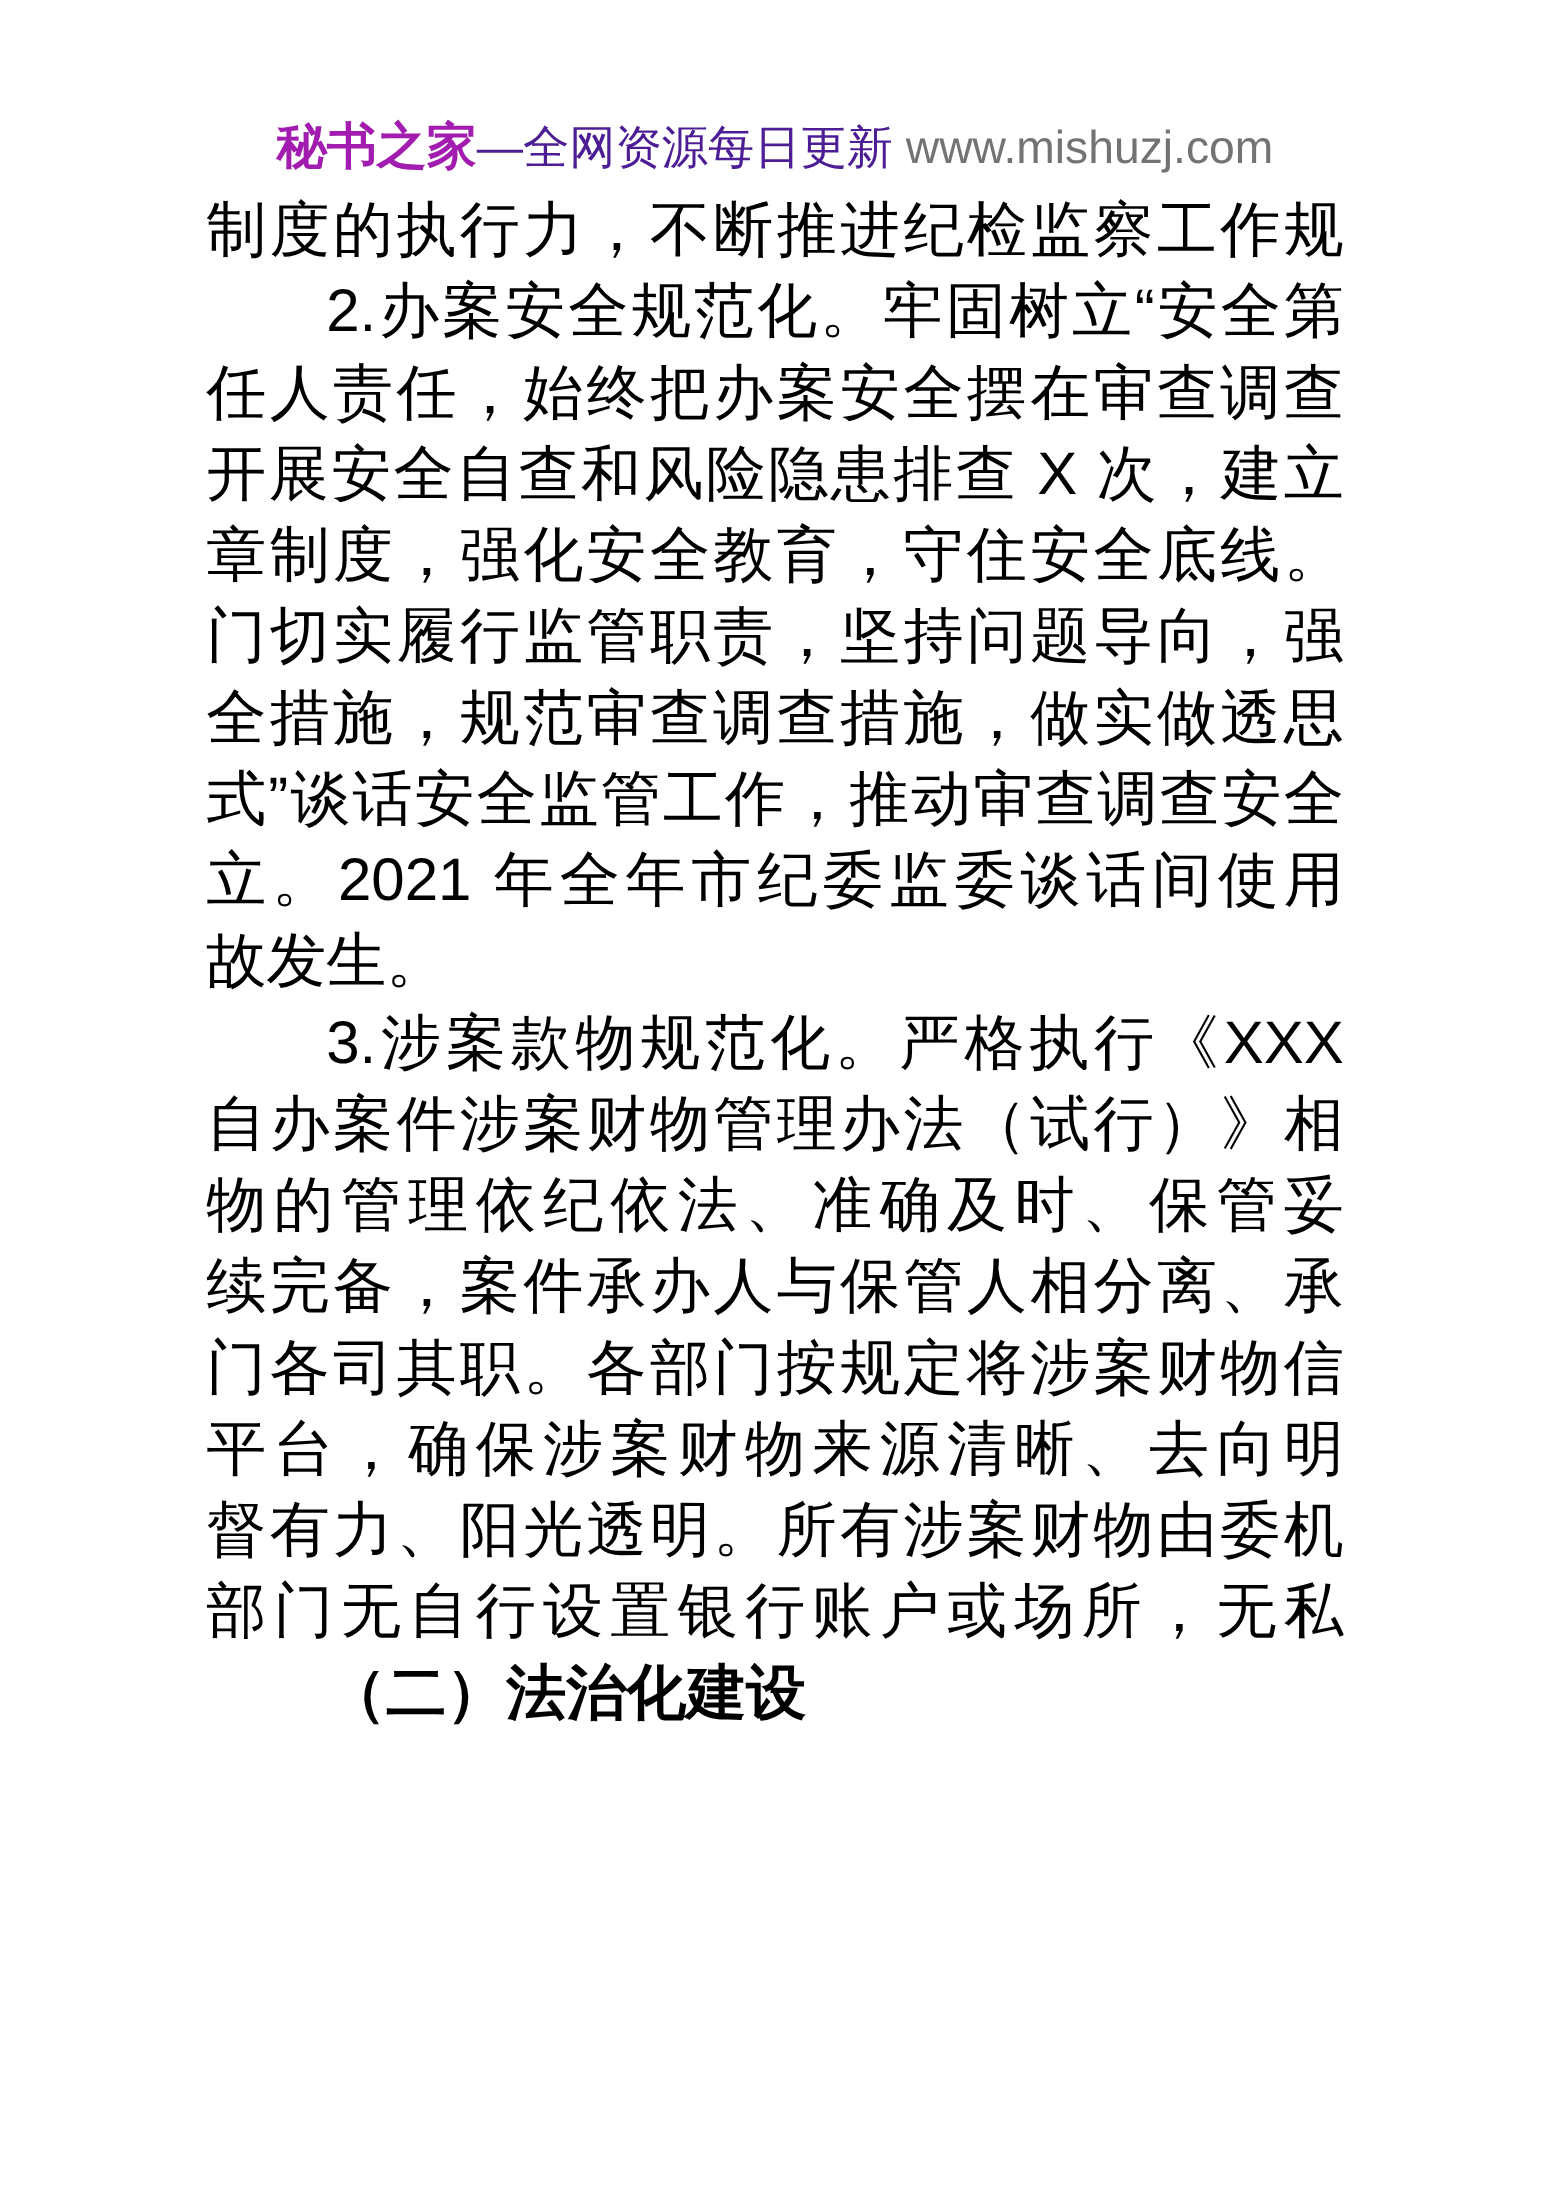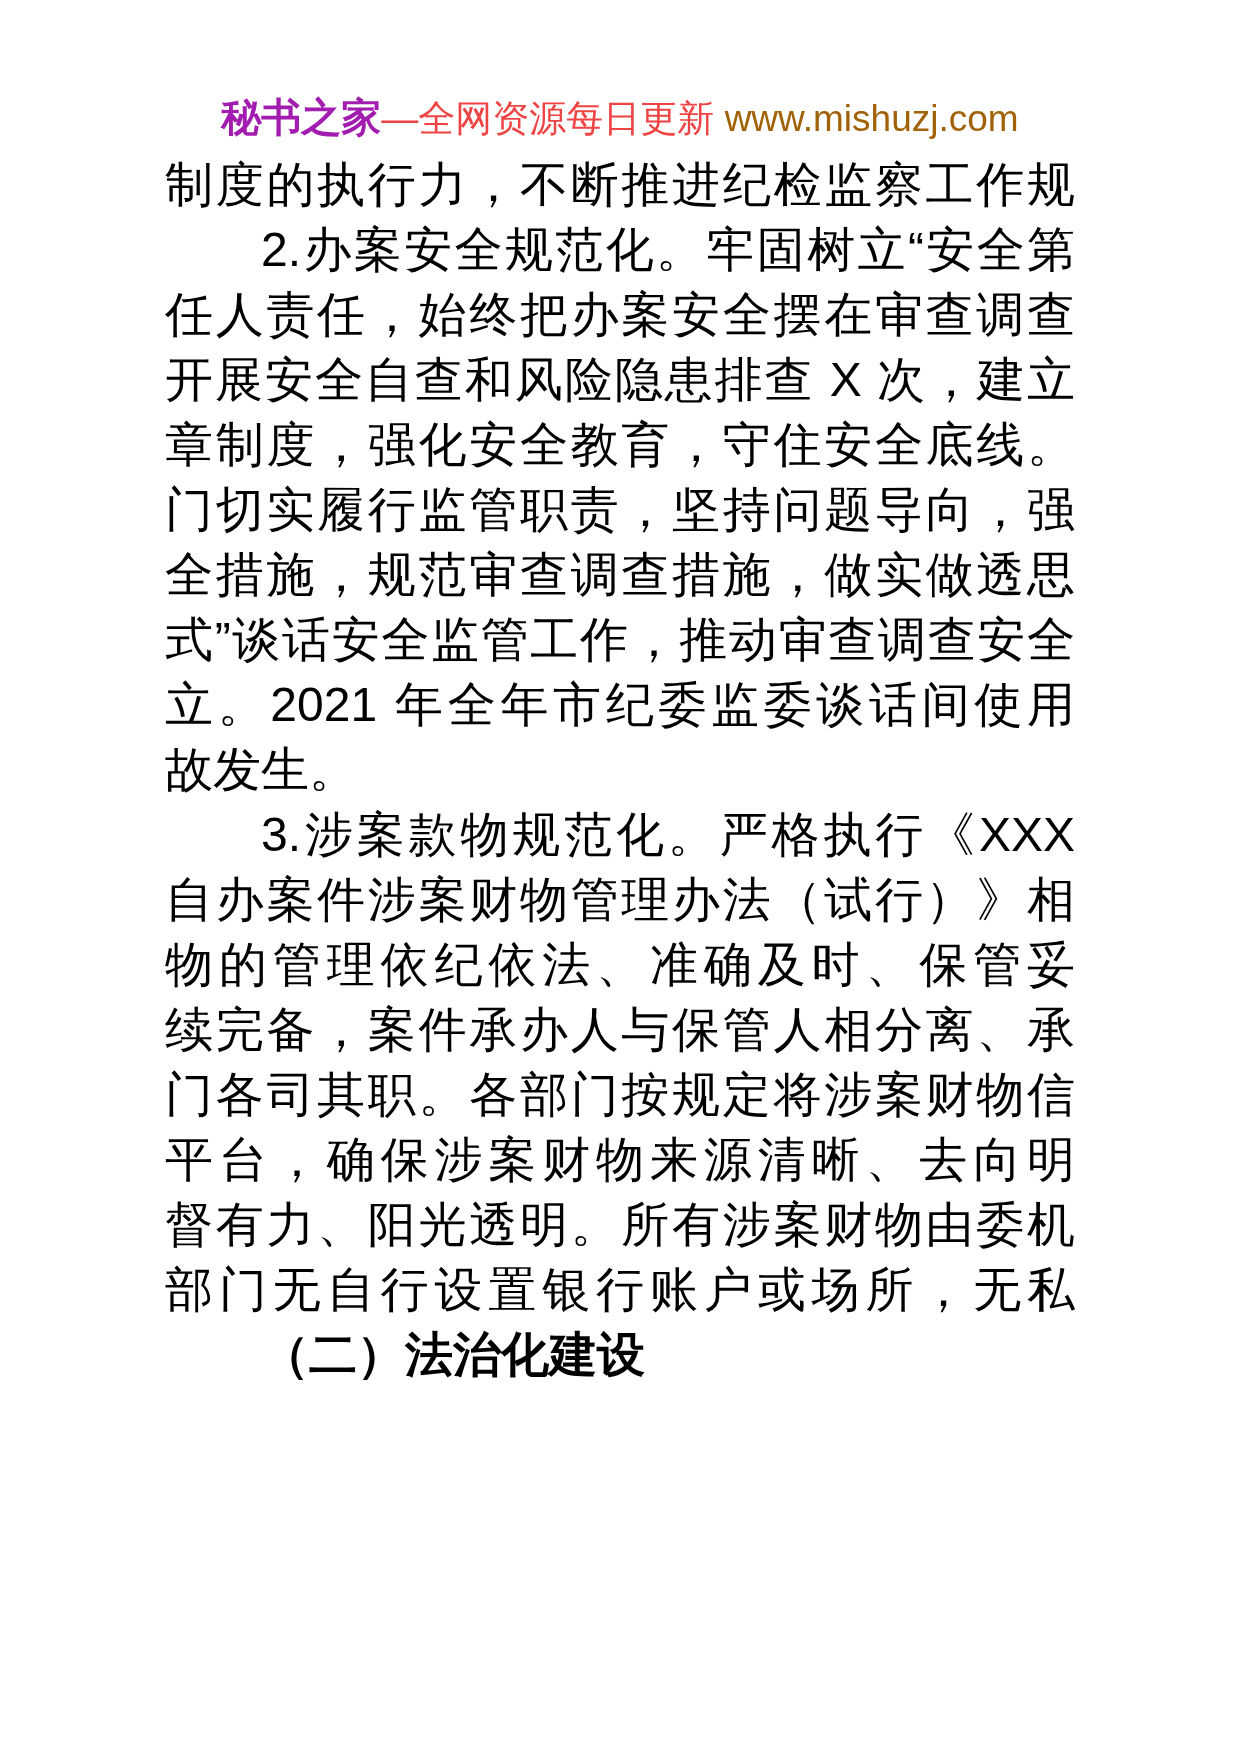--- a/index.html
+++ b/index.html
@@ -58,21 +58,21 @@
   }
   .line.bold {
     font-weight: 700;
   }
 </style>
 </head>
 <body>
 
 <div class="page" style="background: rgb(255, 255, 255); color: rgb(0, 0, 0);">
 
-  <div class="doc-header"><span class="site-name" style="color: #a21caf;">秘书之家</span><span class="site-tagline" style="color: #ef4444;">—全网资源每日更新 </span><span class="site-url" style="color: #a16207;">www.mishuzj.com</span></div>
+  <div class="doc-header"><span class="site-name" style="color: #a21caf;">秘书之家</span><span class="site-tagline" style="color: #4c1d95;">—全网资源每日更新 </span><span class="site-url" style="color: #737373;">www.mishuzj.com</span></div>
 
   <div class="content">
       <div class="line para-end">制度的执行力，不断推进纪检监察工作规范化建设。</div>
       <div class="line indent">2.办案安全规范化。牢固树立“安全第一”的理念，筑</div>
       <div class="line">任人责任，始终把办案安全摆在审查调查工作首要位置，</div>
       <div class="line">开展安全自查和风险隐患排查 X 次，建立健全办案安全规</div>
       <div class="line">章制度，强化安全教育，守住安全底线。案件监督管理部</div>
       <div class="line">门切实履行监管职责，坚持问题导向，强化谈话、留置安</div>
       <div class="line">全措施，规范审查调查措施，做实做透思想政治工作，定</div>
       <div class="line">式”谈话安全监管工作，推动审查调查安全工作体系的建</div>

